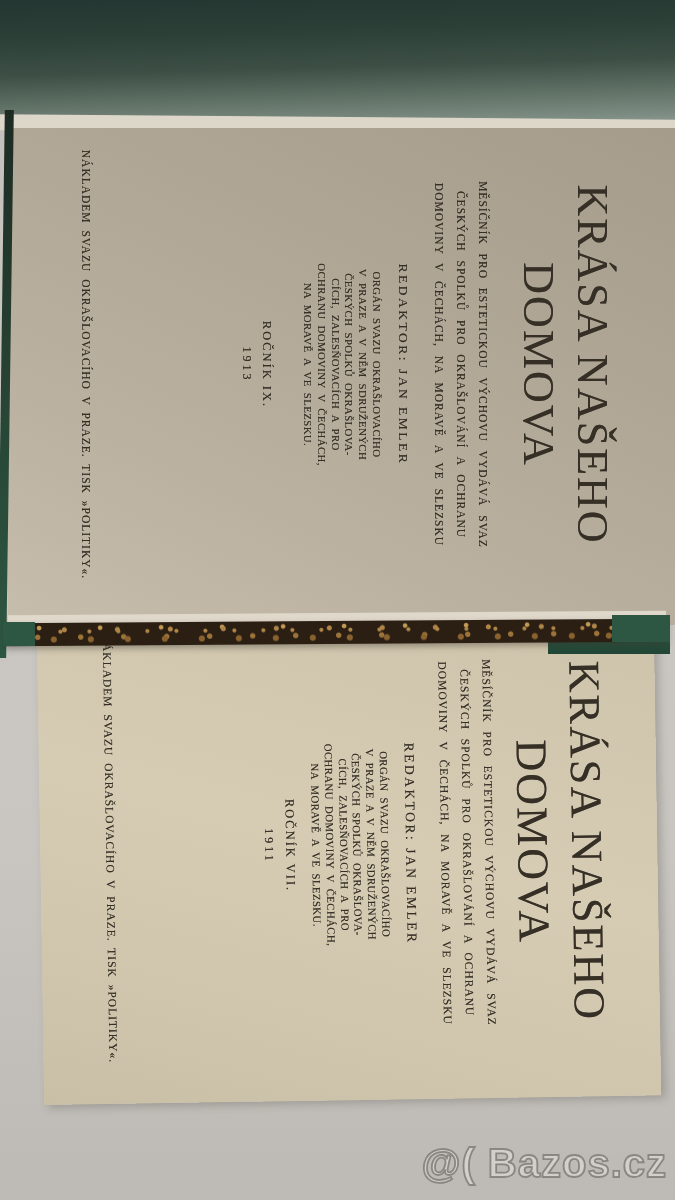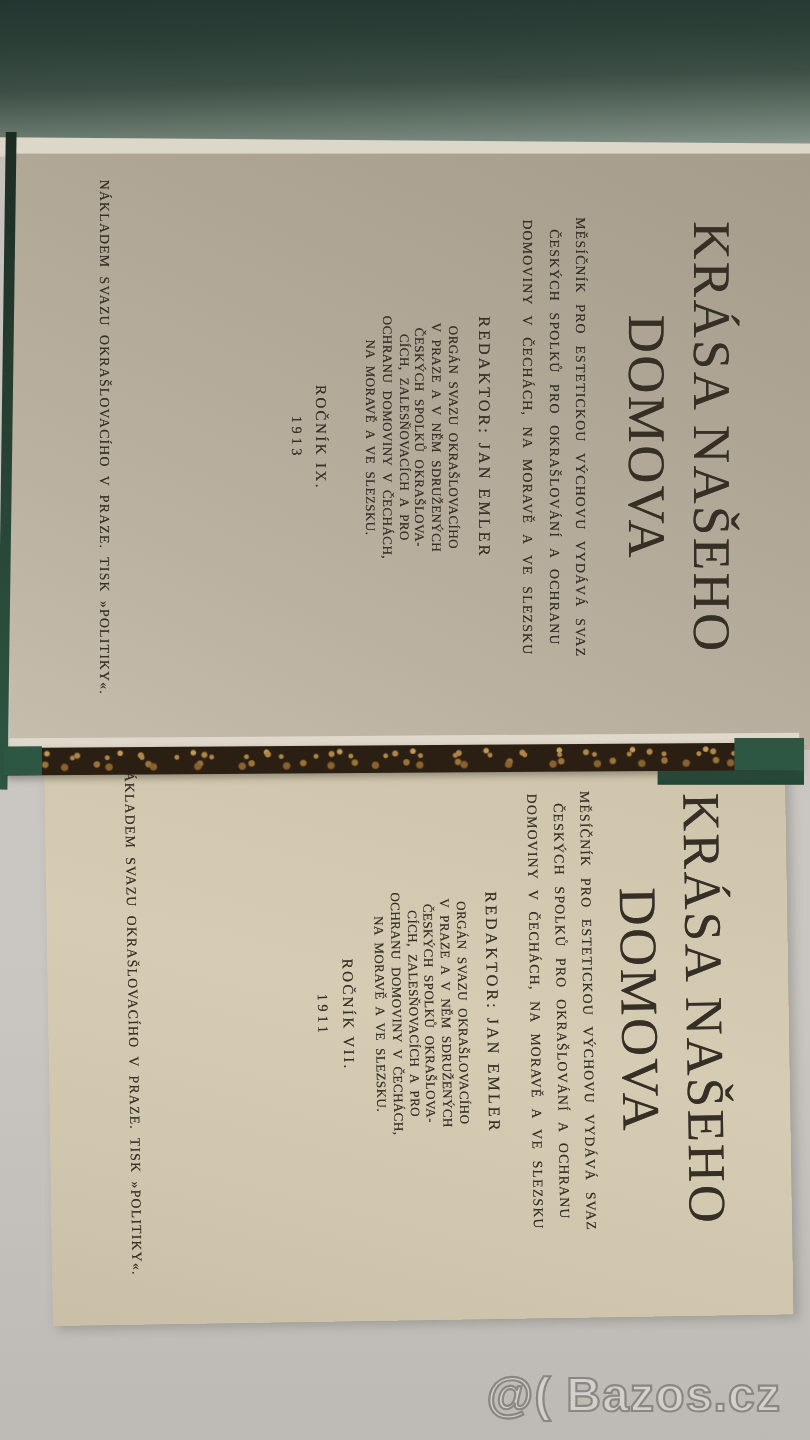--- a/index.html
+++ b/index.html
@@ -63,21 +63,21 @@
   .paper-edge-mid{position:absolute;left:8px;top:613px;width:658px;height:10px;
     background:#e0d9cb;transform:rotate(-.4deg);}
   .cloth-cap-left{position:absolute;left:3px;top:622px;width:32px;height:24px;
     background:#2d5743;transform:rotate(-.4deg);}
   .cloth-cap-right{position:absolute;left:612px;top:615px;width:58px;height:27px;
     background:#2d5743;}
   .cloth-under-right{position:absolute;left:548px;top:633px;width:122px;height:21px;
     background:linear-gradient(180deg,#2d5743 0%,#224635 100%);}
 
   
-  .watermark{position:absolute;right:24px;bottom:14px;
+  .watermark{position:absolute;right:8px;bottom:14px;
     font-family:"Liberation Sans",sans-serif;font-weight:bold;font-size:40px;letter-spacing:1px;
     color:rgba(255,255,255,.20);-webkit-text-stroke:1.8px rgba(122,119,114,.8);
     text-shadow:0 0 2px rgba(255,255,255,.15);}
 </style>
 </head>
 <body>
 
 <div class="stage">
 
   <div class="cover-top"></div>

